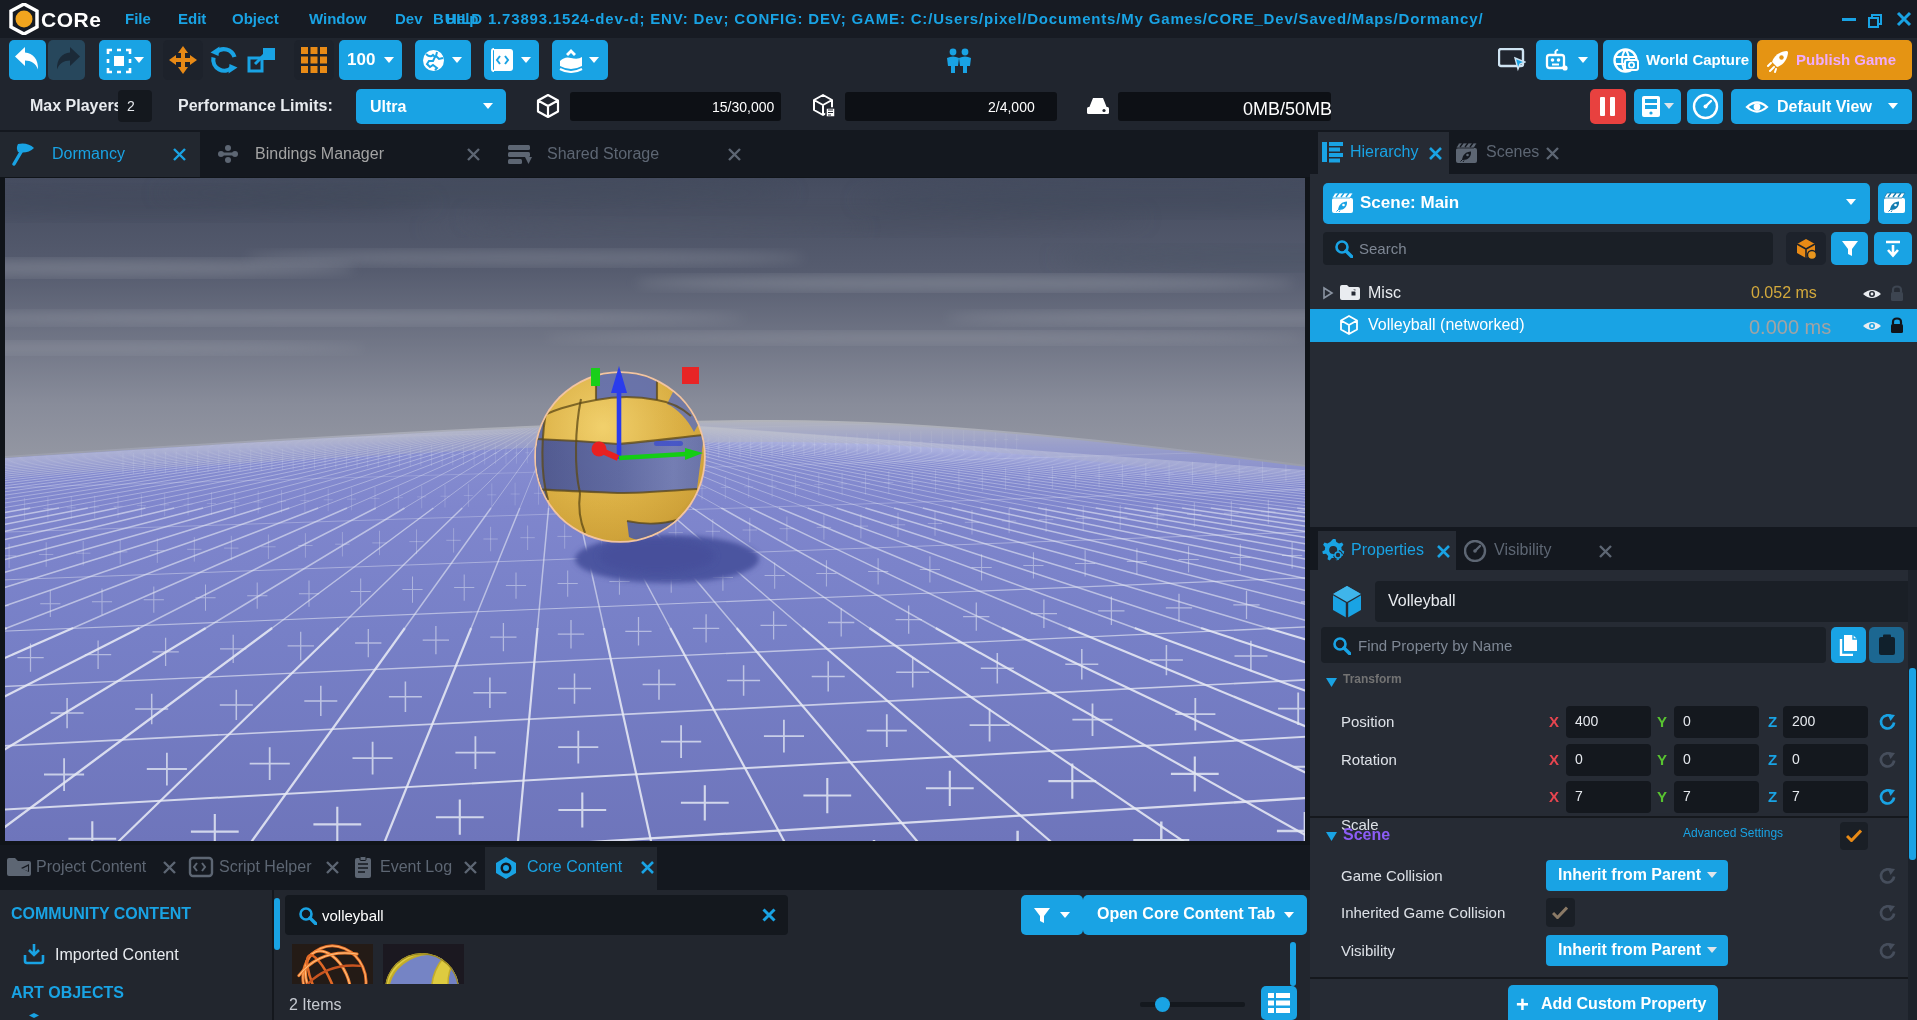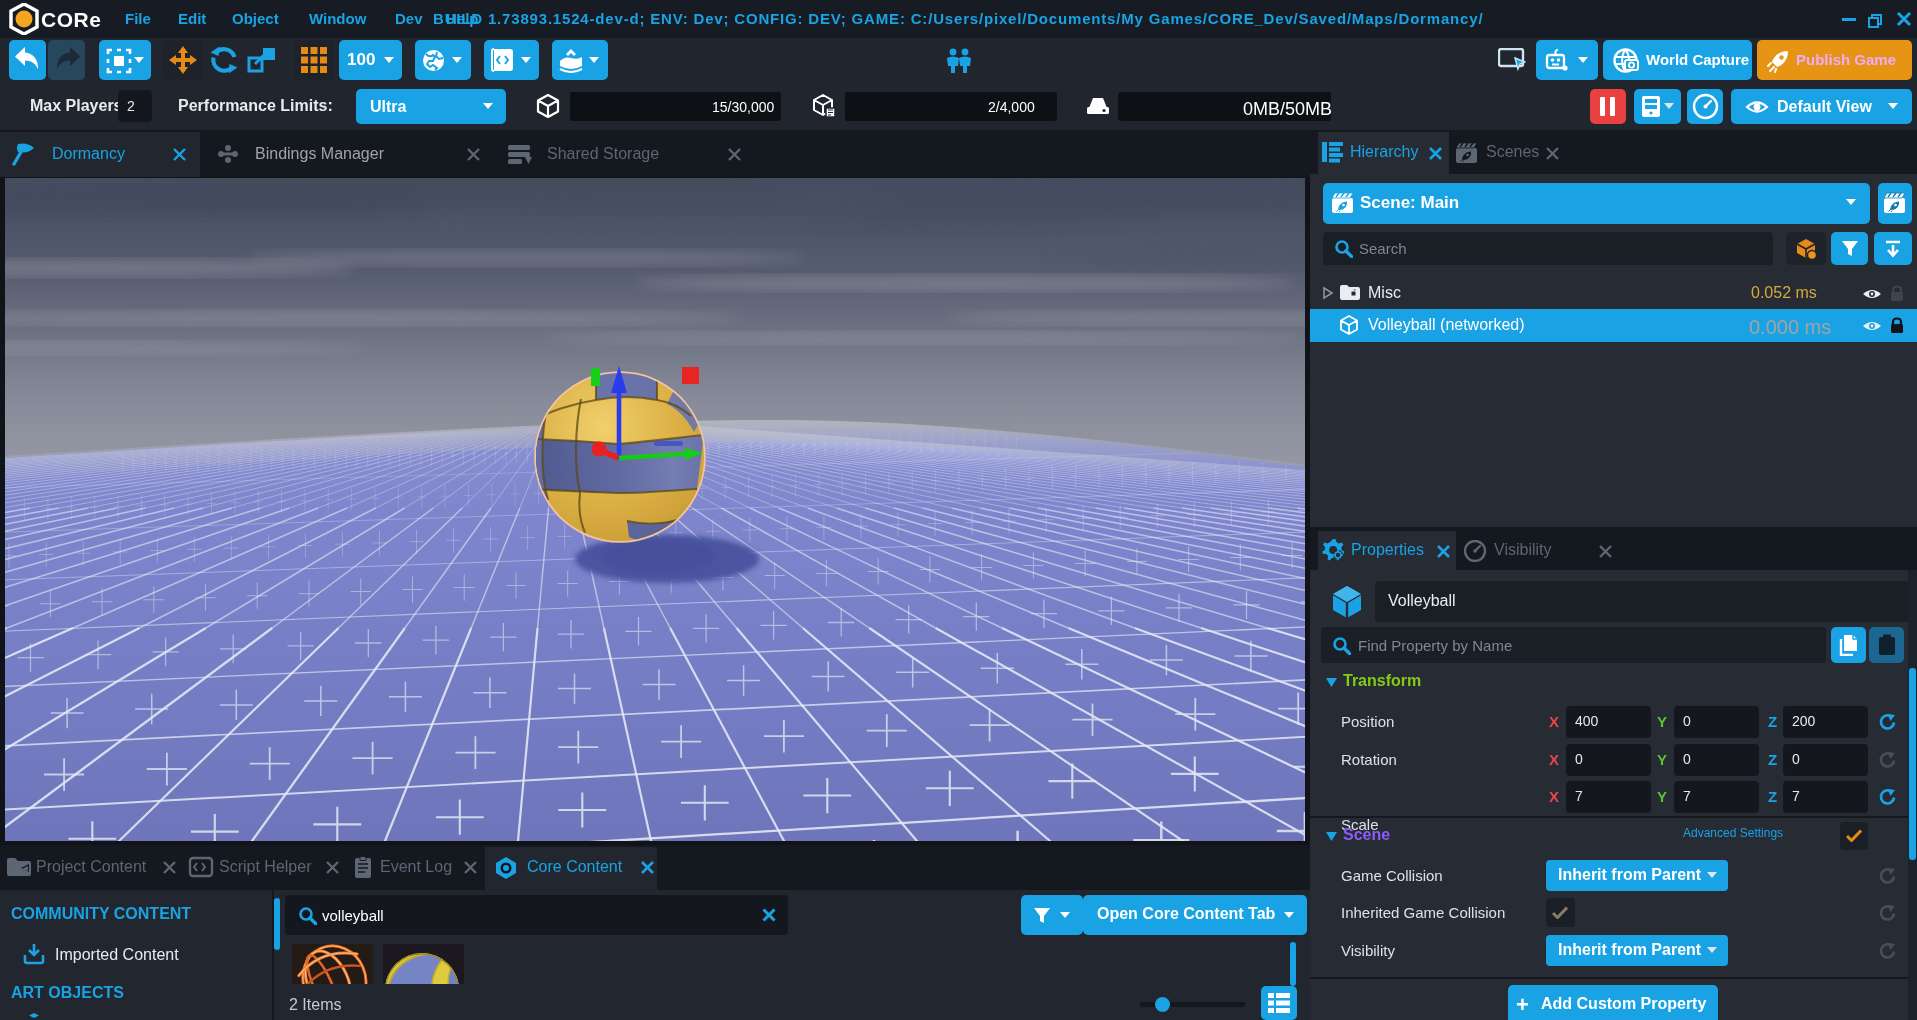--- a/index.html
+++ b/index.html
@@ -1033,21 +1033,21 @@
 <div class="abs" style="left:1869px;top:627px;width:35px;height:36px;background:#1c6791;border-radius:5px"></div>
 <svg width="20" height="22" viewBox="0 0 20 22" style="position:absolute;left:1877px;top:634px">
     <rect x="2" y="3" width="16" height="18" rx="2" fill="#10202c"></rect>
     <rect x="6" y="0.5" width="8" height="5" rx="1" fill="#10202c"></rect>
   </svg>
 <div class="abs" style="left:1908px;top:570px;width:9px;height:450px;background:#1d222a"></div>
 <div class="abs" style="left:1909px;top:668px;width:7px;height:192px;background:#19a3e4;border-radius:3px"></div>
 <svg class="abs" style="left:1325px;top:677px" width="13" height="11" viewBox="0 0 13 11">
     <path d="M1,1 L12,1 L6.5,10 Z" fill="#19a3e4"></path>
   </svg>
-<div class="txt b" style="left:1343px;top:672px;color:#84cc16;font-size:16px">Transform</div>
+<div class="txt b" style="left:1343px;top:672px;color:#737373;font-size:12px">Transform</div>
 <div class="rowlabel" style="left:1341px;top:713px">Position</div>
 <div class="xyz" style="left:1549px;top:713px;color:#e8454f">X</div>
 <div class="field" style="left:1566px;top:706px;width:85px;height:32px">400</div>
 <div class="xyz" style="left:1657px;top:713px;color:#58c430">Y</div>
 <div class="field" style="left:1674px;top:706px;width:85px;height:32px">0</div>
 <div class="xyz" style="left:1768px;top:713px;color:#19a3e4">Z</div>
 <div class="field" style="left:1783px;top:706px;width:85px;height:32px">200</div>
 <svg class="abs" style="left:1878px;top:713px" width="19" height="19" viewBox="0 0 19 19">
 <path d="M14.2,4.2 A6.6,6.6 0 1 0 16.1,9.5" fill="none" stroke="#19a3e4" stroke-width="2.7"></path>
     <path d="M9.5,1 L17,2 L12.5,8 Z" fill="#19a3e4"></path>

